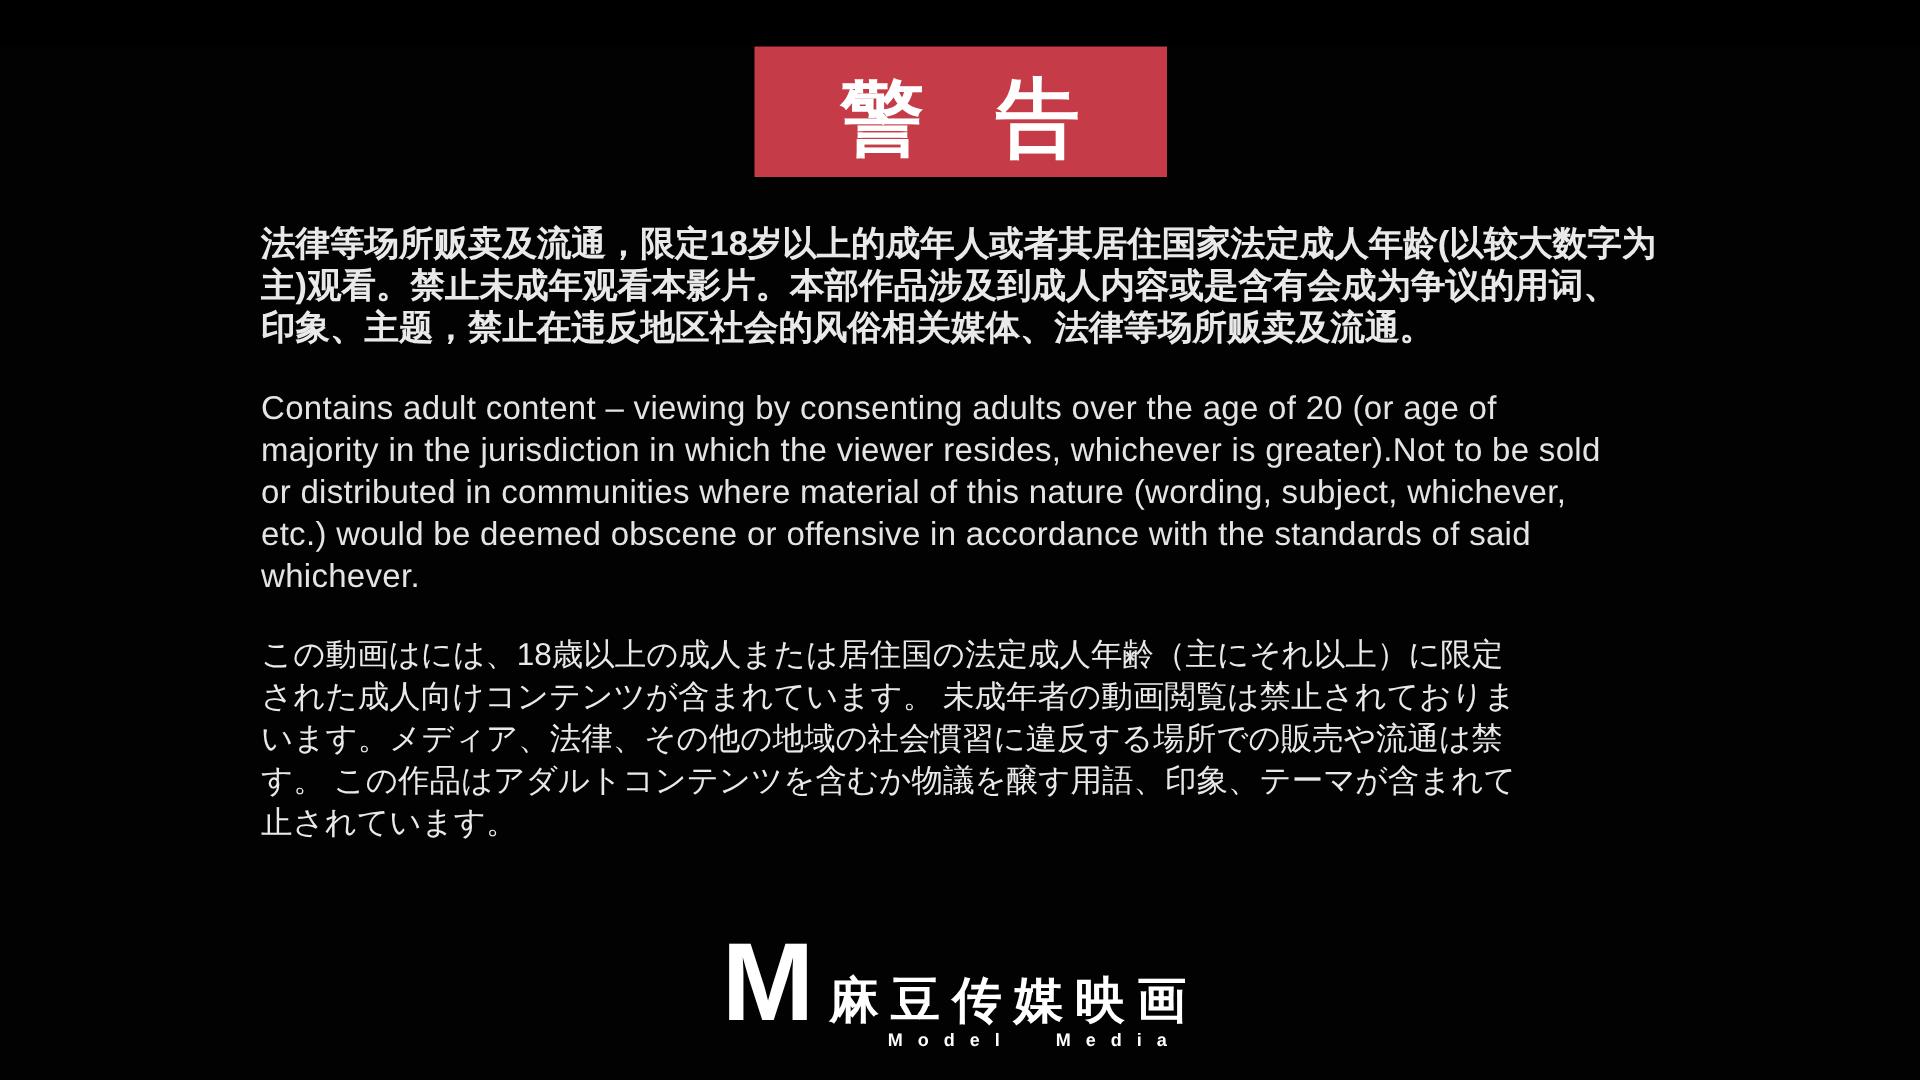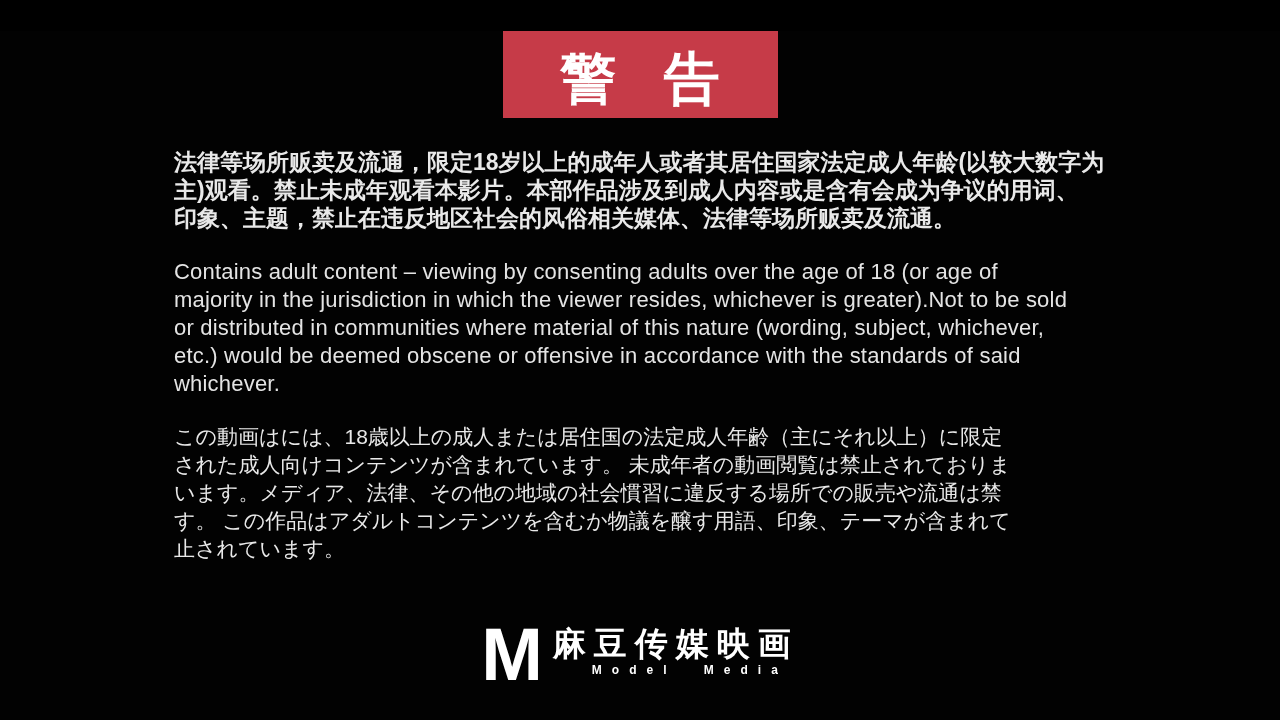--- a/index.html
+++ b/index.html
@@ -74,20 +74,21 @@
   .logo-monogram {
     font-size: 74px;
     font-weight: 800;
     line-height: 56px;
     letter-spacing: 0;
   }
   .logo-names {
     display: flex;
     flex-direction: column;
     align-items: flex-start;
+    margin-top: 23px;
   }
   .logo-name-zh {
     font-size: 33px;
     font-weight: 700;
     letter-spacing: 8px;
     line-height: 34px;
     white-space: nowrap;
   }
   .logo-name-en {
     font-size: 12px;
@@ -110,21 +111,21 @@
 
   <div class="content">
 
     <div class="text-block zh">
       <div class="line">法律等场所贩卖及流通，限定18岁以上的成年人或者其居住国家法定成人年龄(以较大数字为</div>
       <div class="line">主)观看。禁止未成年观看本影片。本部作品涉及到成人内容或是含有会成为争议的用词、</div>
       <div class="line">印象、主题，禁止在违反地区社会的风俗相关媒体、法律等场所贩卖及流通。</div>
     </div>
 
     <div class="text-block en">
-      <div class="line">Contains adult content – viewing by consenting adults over the age of 18 (or age of</div>
+      <div class="line">Contains adult content – viewing by consenting adults over the age of 20 (or age of</div>
       <div class="line">majority in the jurisdiction in which the viewer resides, whichever is greater).Not to be sold</div>
       <div class="line">or distributed in communities where material of this nature (wording, subject, whichever,</div>
       <div class="line">etc.) would be deemed obscene or offensive in accordance with the standards of said</div>
       <div class="line">whichever.</div>
     </div>
 
     <div class="text-block ja">
       <div class="line">この動画はには、18歳以上の成人または居住国の法定成人年齢（主にそれ以上）に限定</div>
       <div class="line">された成人向けコンテンツが含まれています。 未成年者の動画閲覧は禁止されておりま</div>
       <div class="line">います。メディア、法律、その他の地域の社会慣習に違反する場所での販売や流通は禁</div>

